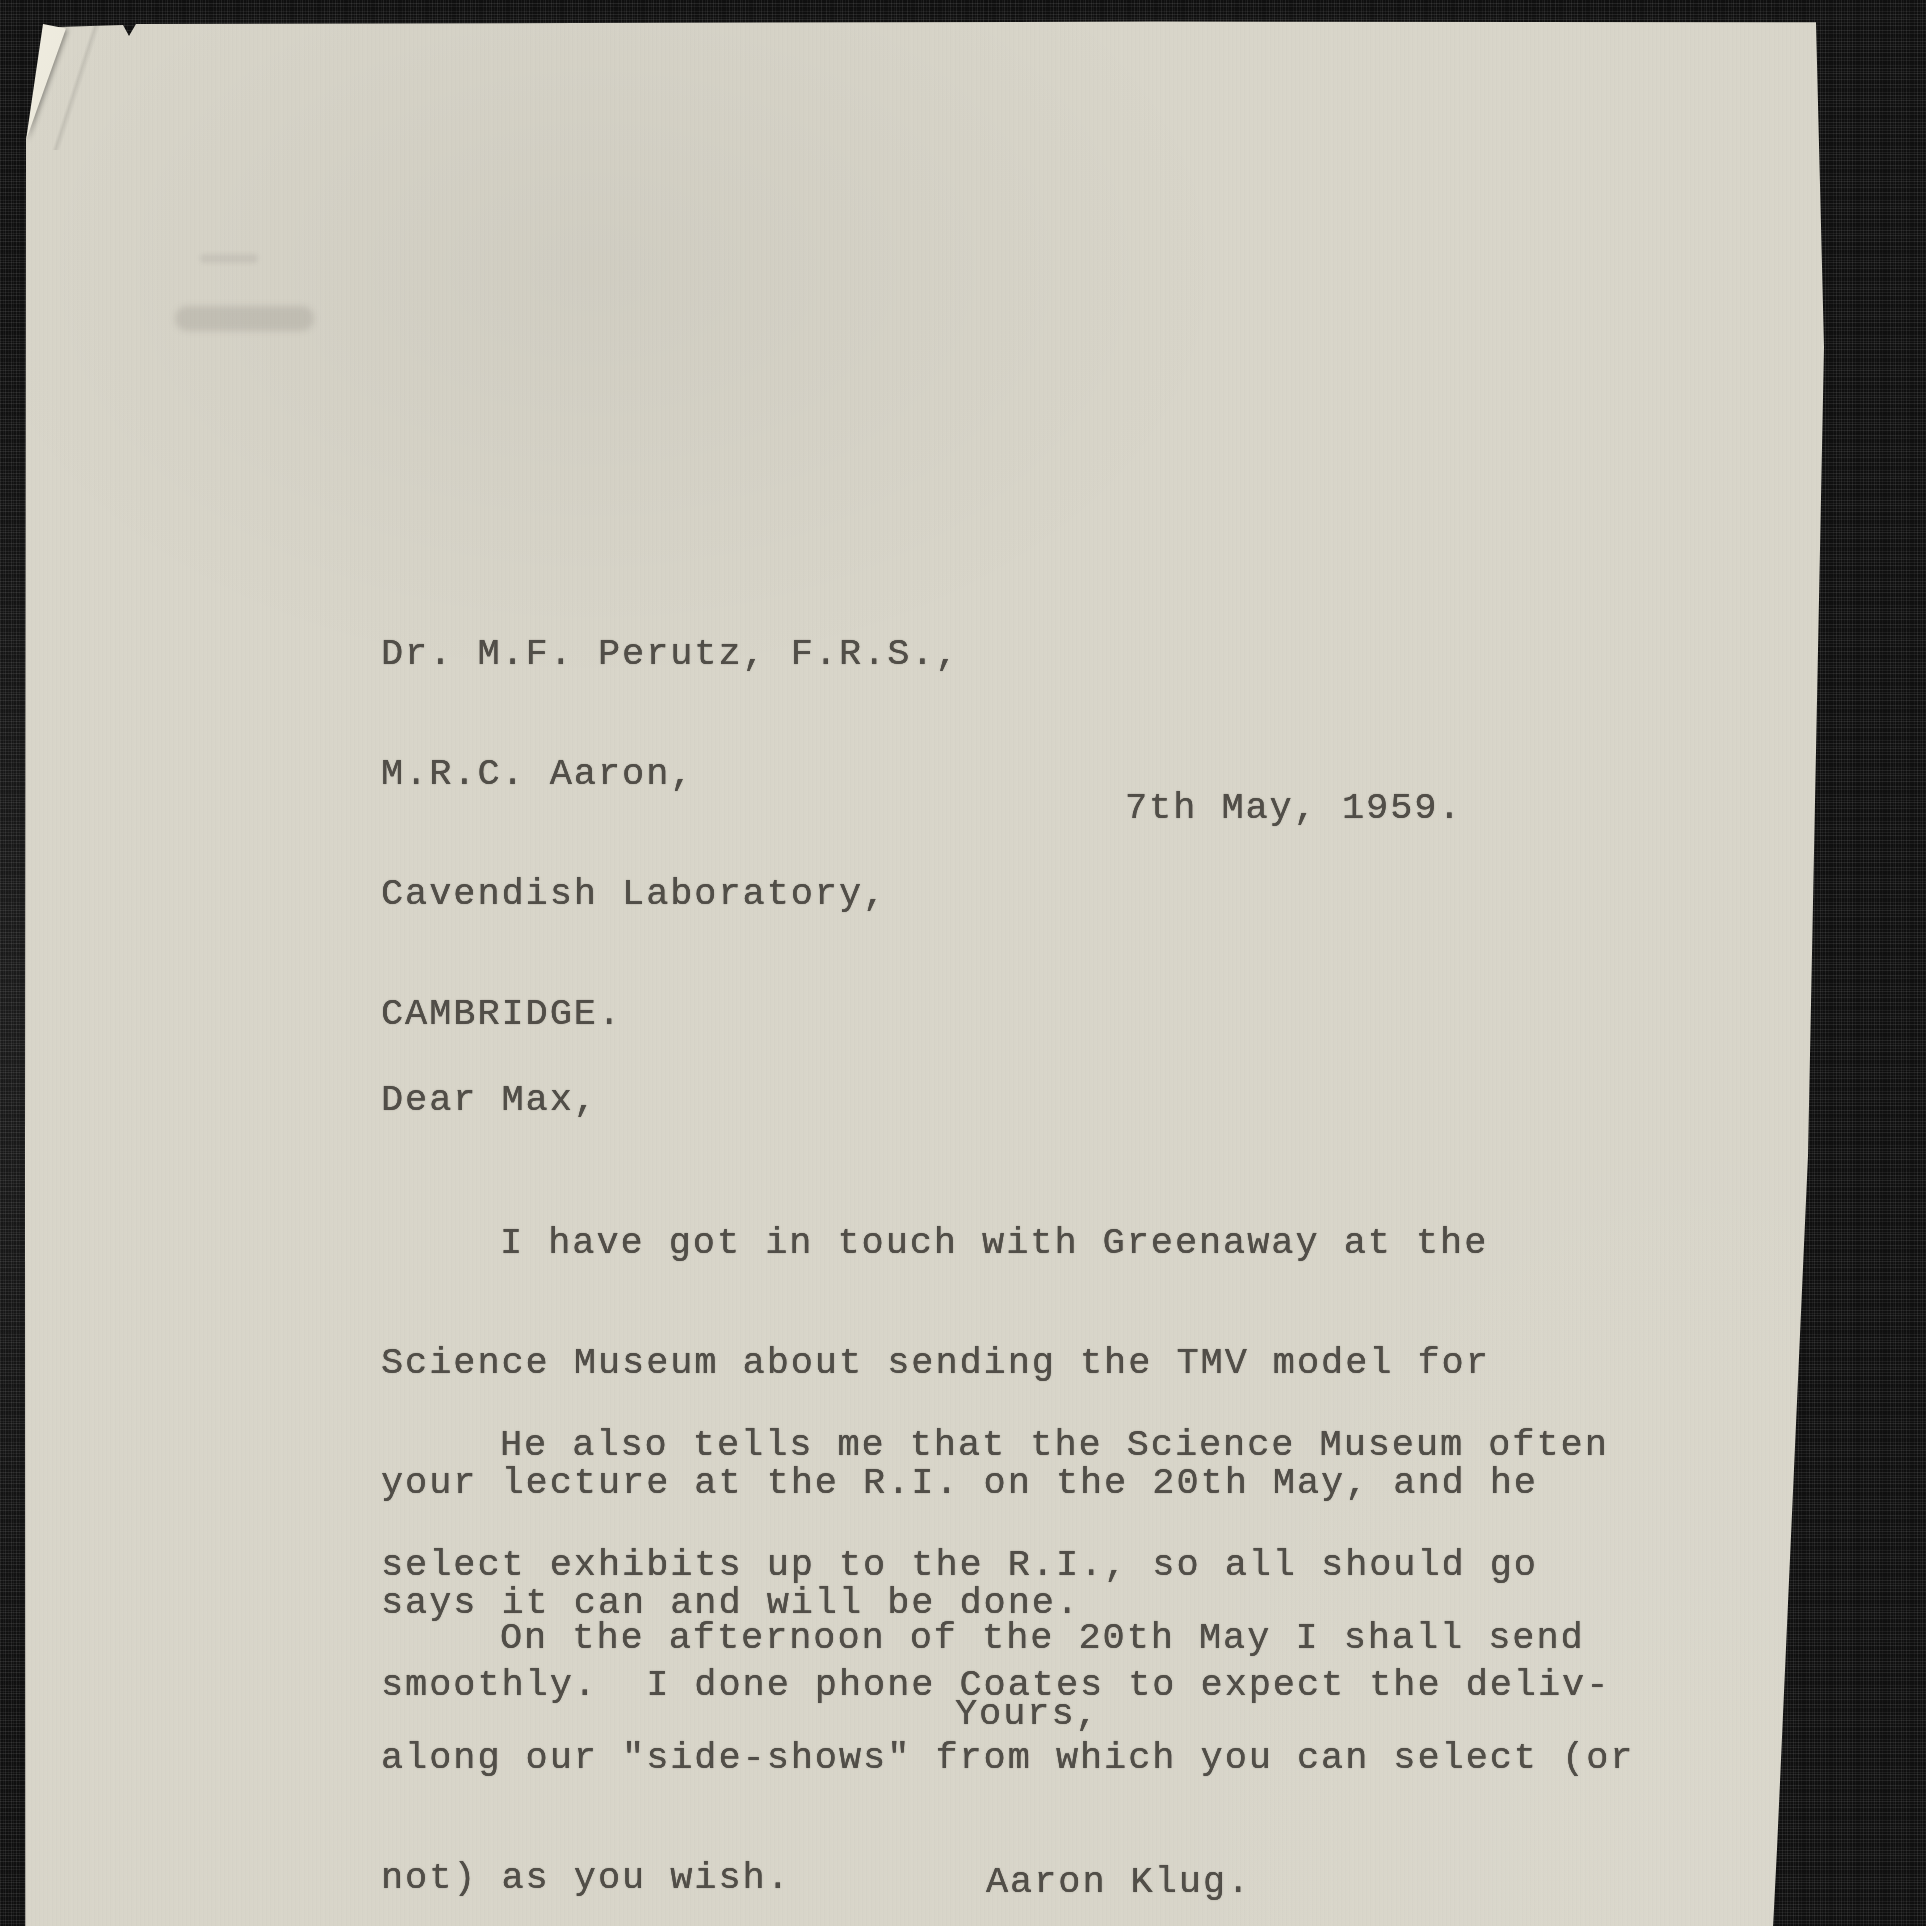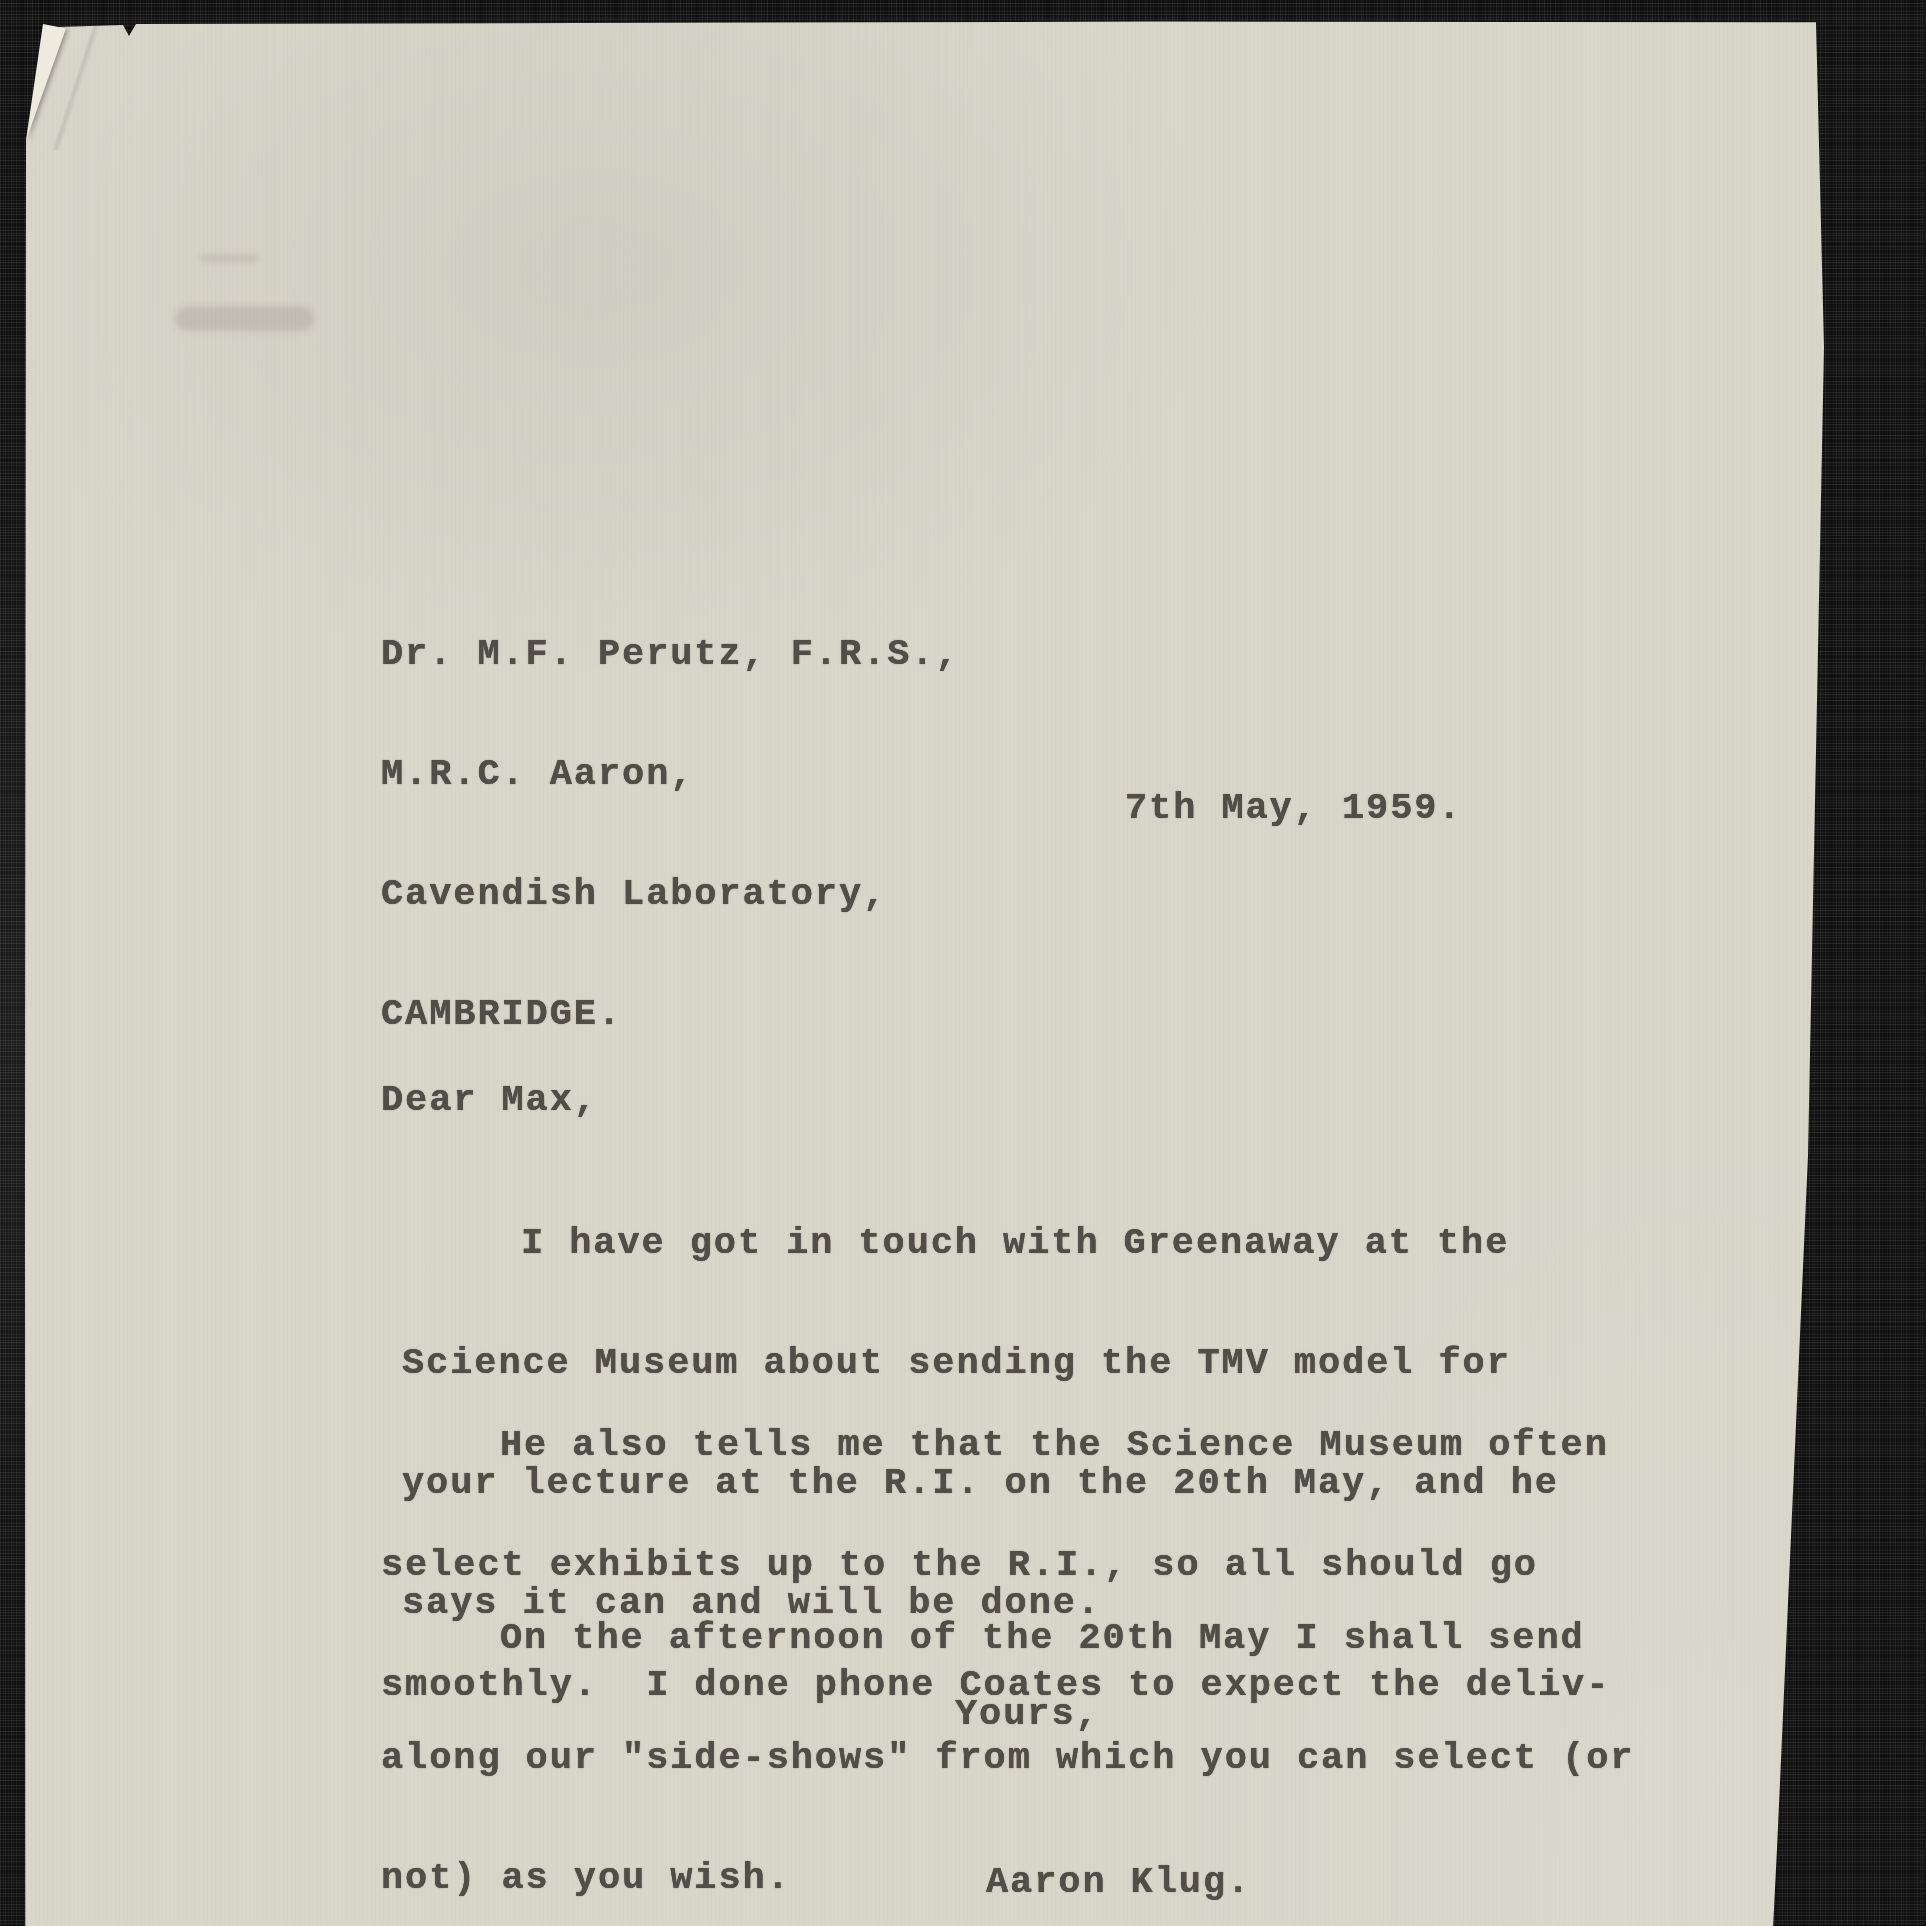--- a/index.html
+++ b/index.html
@@ -76,26 +76,25 @@
     position:absolute;left:200px;top:254px;width:58px;height:8.5px;
     background:rgba(104,102,96,0.12);border-radius:7.7px;filter:blur(2.3px);
   }
   
   .type{
     position:absolute;
     font-size:37px;line-height:40px;letter-spacing:1.9px;
     color:var(--ink);
     text-shadow:0 0 1.5px rgba(86,82,75,0.55), 0 0 0.4px rgba(64,61,55,0.9);
     white-space:pre;
-    font-weight:bold;
   }
   #address{left:381px;top:554px;}
   #date{left:1125px;top:788px;}
   #salutation{left:381px;top:1080px;}
-  #para1{left:402px;top:1143px;}
+  #para1{left:381px;top:1143px;}
   #para2{left:381px;top:1345px;}
   #para3{left:381px;top:1538px;}
   #closing{left:955px;top:1694px;}
   #signature{left:986px;top:1851px;margin-top:11px;}
   .line{height:40px;}
   .line.indent{text-indent:119px;}
 </style>
 </head>
 <body>
 

